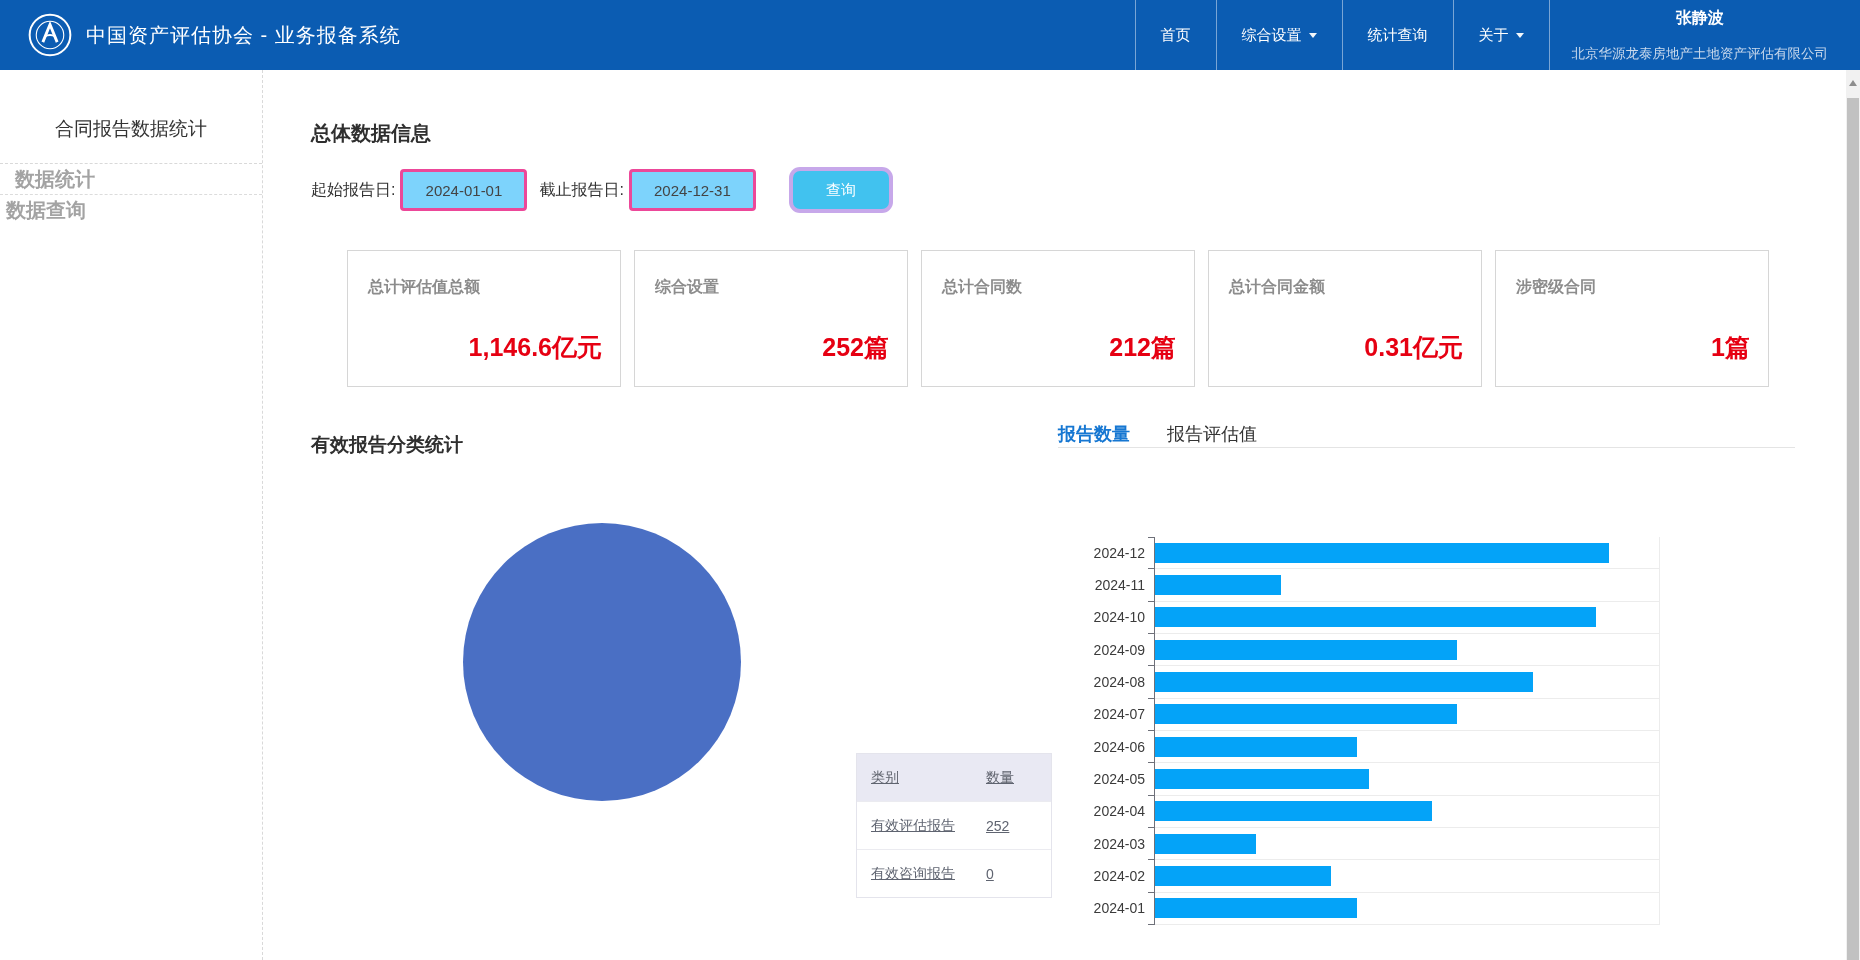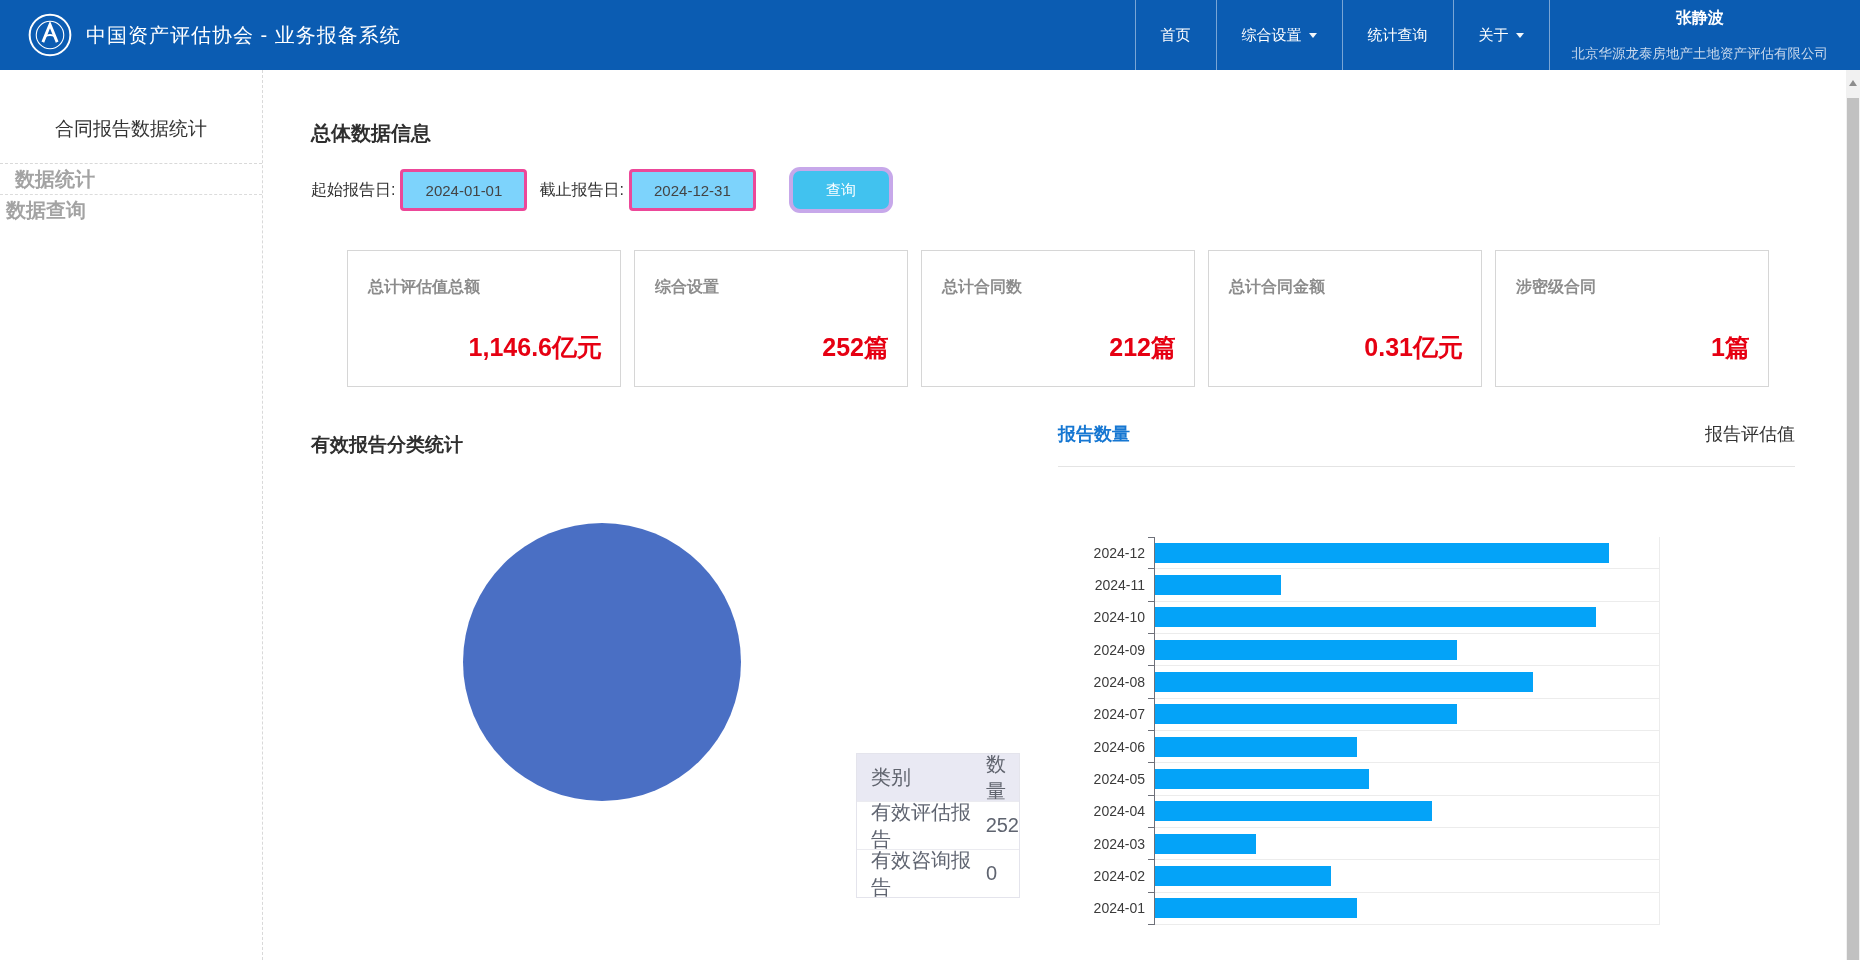--- a/index.html
+++ b/index.html
@@ -50,29 +50,29 @@
   .stat-card { width:274px; height:137px; border:1px solid #d6d6d6; background:#fff; position:relative;
     padding:26px 20px; }
   .stat-card-title { font-size:16px; font-weight:bold; color:#8c8c8c; }
   .stat-card-value { position:absolute; right:18px; bottom:22px; font-size:25px; font-weight:bold;
     color:var(--accent-red,#e60012); white-space:nowrap; }
 
   .pie-title { position:absolute; left:47px; top:362px; font-size:19px; color:#2f2f2f; }
   .pie-chart { position:absolute; left:199px; top:453px; width:278px; height:278px; border-radius:50%;
     background:var(--pie-blue,#4a6fc4); }
 
-  .cat-table { position:absolute; left:592px; top:683px; width:164px; border:1px solid #e4e4ec;
-    font-size:20px; color:#5f6470; background:#fff; }
+  .cat-table { position:absolute; left:592px; top:683px; width:196px; border:1px solid #e4e4ec;
+    font-size:14px; color:#5f6470; background:#fff;text-decoration:underline; }
   .cat-row { display:flex; align-items:center; height:48px; border-top:1px solid #ebebf0; }
   .cat-row.header { background:#e9e9f3; border-top:none; height:47px; color:#60646e; }
   .cat-col1 { width:129px; padding-left:14px; }
   .cat-col2 { flex:1; }
 
   .tab-strip { position:absolute; left:794px; top:352px; right:51px; display:flex; gap:37px;
-    padding-bottom:20px; border-bottom:1px solid #e4e4e4;justify-content:space-between; }
+    padding-bottom:1px; border-bottom:1px solid #e4e4e4; }
   .tab { font-size:18px; color:#333; cursor:pointer; white-space:nowrap; }
   .tab.active { color:var(--tab-active-blue,#1677d2); font-weight:bold; }
 
   .bar-chart { position:absolute; left:890px; top:467px; width:506px; height:388px;
     border-left:1px solid #6e7079; border-right:1px solid #ececec; }
   .bar-chart::before { content:""; position:absolute; left:-7px; top:0; width:6px; height:1px; background:#6e7079; }
   .bar-row { position:relative; height:32.33px; border-bottom:1px solid #ececec; }
   .bar-row::after { content:""; position:absolute; left:-7px; bottom:-1px; width:6px; height:1px; background:#6e7079; }
   .bar-label { position:absolute; right:calc(100% + 10px); top:50%; transform:translateY(-50%);
     font-size:14px; color:#3b3b3b; white-space:nowrap; }

